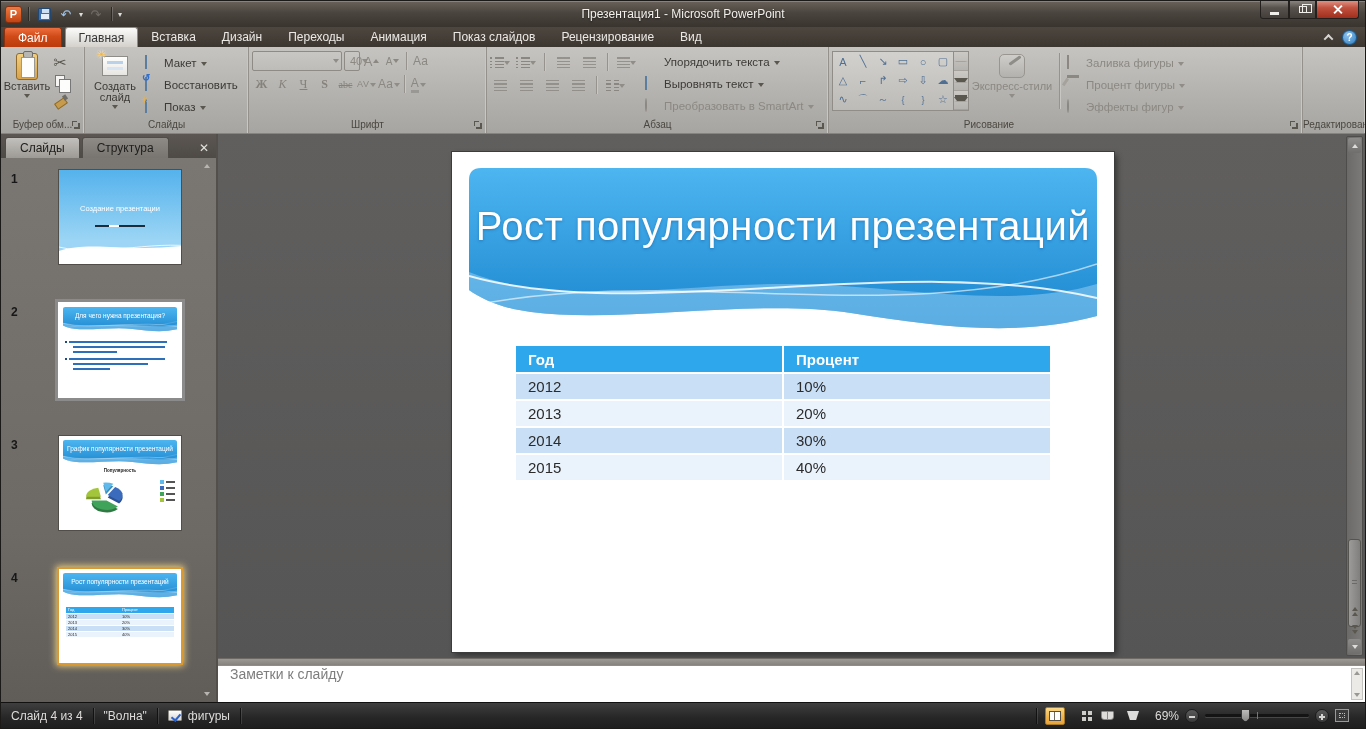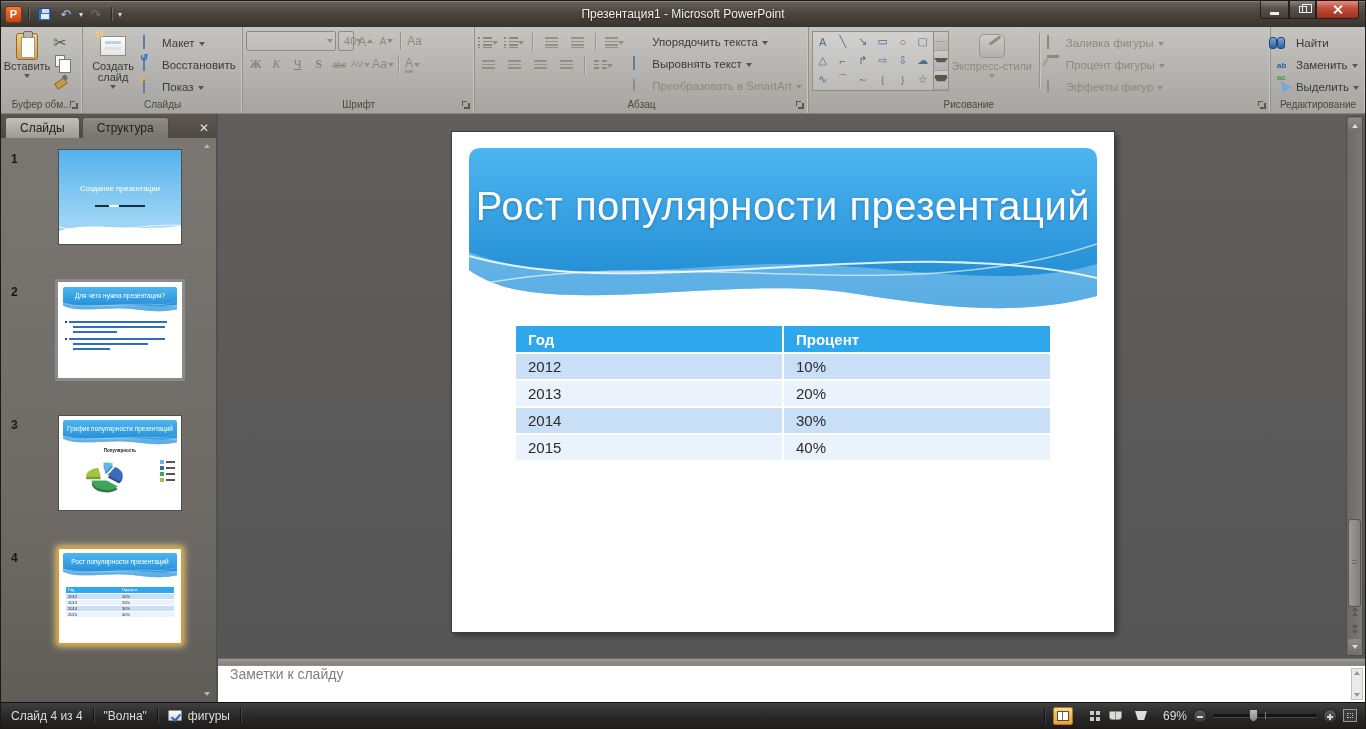--- a/index.html
+++ b/index.html
@@ -189,21 +189,21 @@
   .notes { height:37px; background:#fff; border-top:1px solid #8f8d88; position:relative; }
   .notes .ntext { padding:0 0 0 12px; font-size:14px; color:#7d7d7d; }
   .nscroll { position:absolute; right:2px; top:2px; bottom:2px; width:12px; display:flex; flex-direction:column; justify-content:space-between; align-items:center; padding:2px 0; background:#eceae7; border:1px solid #c5c3bf; }
   .nscroll .tri-up { border-bottom-color:#9a9894; } .nscroll .tri-dn { border-top-color:#9a9894; }
 
   
   .statusbar { height:26px; background:linear-gradient(#3f3f3f,#262626 60%,#1e1e1e); display:flex; align-items:center; color:#dddcda; font-size:12px; border-top:1px solid #111; }
   .sseg { padding:0 10px; height:16px; line-height:16px; border-right:1px solid #121212; box-shadow:1px 0 0 rgba(255,255,255,.12); display:flex; align-items:center; gap:6px; }
   .ic-spell { width:14px; height:11px; background:linear-gradient(#fdfdfc,#d8d6d2); border:1px solid #8f8d88; border-radius:1px; position:relative; }
   .ic-spell::after { content:""; position:absolute; left:4px; top:1px; width:4px; height:7px; border-right:2px solid #2a62c9; border-bottom:2px solid #2a62c9; transform:rotate(40deg); }
-  .sright { margin-left:auto; display:flex; align-items:center; gap:6px; padding-right:8px; border-left:1px solid #121212; box-shadow:inset 1px 0 0 rgba(255,255,255,.12); padding-left:8px; height:16px; }
+  .sright { margin-left:auto; display:flex; align-items:center; gap:6px; padding-right:16px; border-left:1px solid #121212; box-shadow:inset 1px 0 0 rgba(255,255,255,.12); padding-left:8px; height:16px; }
   .vbtn { width:20px; height:18px; display:flex; align-items:center; justify-content:center; border-radius:2px; }
   .vbtn.active { background:linear-gradient(#fbd98a,#f0b44a 55%,#e8a33d); border:1px solid #a87a24; }
   .ic-normal { width:12px; height:10px; border:1px solid #555043; background:linear-gradient(to right,#fdfdfc 0 4px,#6f6b5f 4px 5px,#fdfdfc 5px); }
   .vbtn:not(.active) .ic-normal { border-color:#bbb; background:linear-gradient(to right,#cfcdc9 0 4px,#555 4px 5px,#cfcdc9 5px); }
   .ic-sorter { width:4px; height:4px; background:#cfcdc9; box-shadow:6px 0 0 #cfcdc9, 0 6px 0 #cfcdc9, 6px 6px 0 #cfcdc9; margin:-5px -5px 0 0; }
   .ic-reading { width:13px; height:9px; background:linear-gradient(to right,#dddcda 0 46%,#8a8884 46% 54%,#dddcda 54%); border:1px solid #8a8884; border-radius:1px 1px 3px 3px; }
   .ic-show { width:12px; height:9px; background:#dddcda; clip-path:polygon(0 0,100% 0,76% 100%,24% 100%); }
   .zoomtxt { min-width:30px; text-align:right; }
   .zbtn { width:14px; height:14px; border-radius:50%; background:linear-gradient(#5a5a5a,#3a3a3a); border:1px solid #1c1c1c; position:relative; }
   .zbtn::before { content:""; position:absolute; left:3px; top:6px; width:6px; height:2px; background:#d5d4d2; }
@@ -254,20 +254,35 @@
         </span>
       <span class="wb max">
           <span class="glyph-max"></span>
         </span>
       <span class="wb close">
           <span class="glyph-x"></span>
         </span>
     </div>
   </div>
 
+  <div class="tabrow">
+    <span class="tab file">Файл</span>
+    <span class="tab active">Главная</span>
+    <span class="tab">Вставка</span>
+    <span class="tab">Дизайн</span>
+    <span class="tab">Переходы</span>
+    <span class="tab">Анимация</span>
+    <span class="tab">Показ слайдов</span>
+    <span class="tab">Рецензирование</span>
+    <span class="tab">Вид</span>
+    <div class="tr-right">
+      <span class="collapse"></span>
+      <span class="helpbtn">?</span>
+    </div>
+  </div>
 
   <div class="ribbon">
 
     <div class="grp" style="width:84px">
       <div class="bigbtn" style="width:46px">
         <span class="bicon">
             <span class="ic-clipboard"></span>
           </span>
         <span>Вставить</span>
         <span class="cdown"></span>
@@ -490,36 +505,20 @@
             <span class="mic"><span class="ic-effects"></span></span>
             <span>Эффекты фигур</span>
             <span class="cdown dis"></span>
           </div>
       </div>
       <div class="glabel" style="right:auto; left:60px; width:200px"><span>Рисование</span></div>
       <span class="launcher"></span>
     </div>
 
     <div class="grp" style="flex:1; border-right:none">
-      <div class="medcol" style="padding-top:1px">
-        <div class="med">
-            <span class="mic"><span class="ic-find"></span></span>
-            <span>Найти</span>
-          </div>
-        <div class="med">
-            <span class="mic"><span class="ic-replace">ab<br><span class="grn">ac</span></span></span>
-            <span>Заменить</span>
-            <span class="cdown"></span>
-          </div>
-        <div class="med">
-            <span class="mic"><span class="ic-select"></span></span>
-            <span>Выделить</span>
-            <span class="cdown"></span>
-          </div>
-      </div>
       <div class="glabel"><span>Редактирование</span></div>
     </div>
   </div>
 
   <div class="main">
 
     <div class="leftpanel">
       <div class="paneltabs">
         <span class="ptab active">Слайды</span>
         <span class="ptab">Структура</span>

